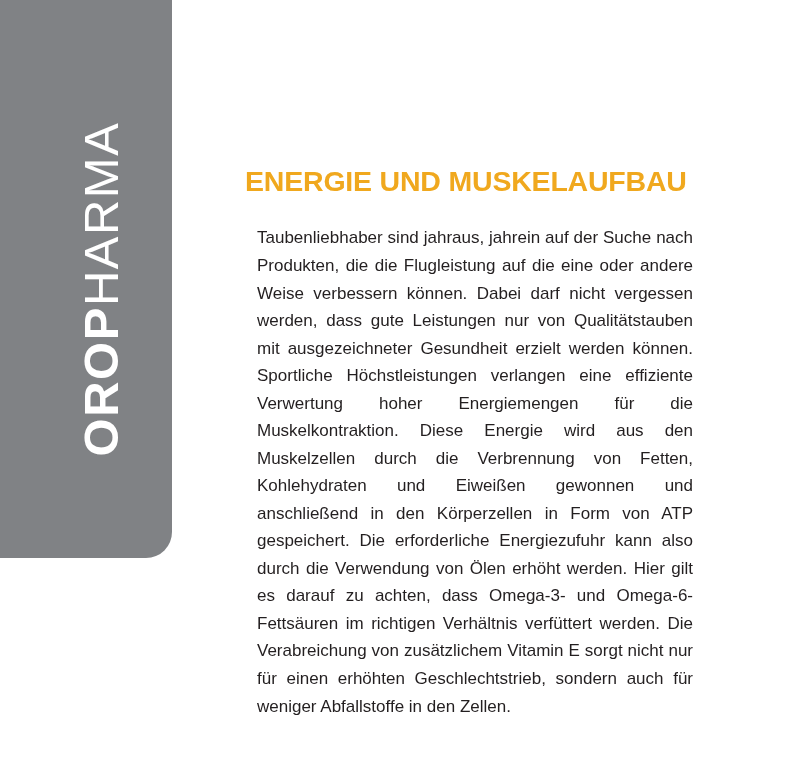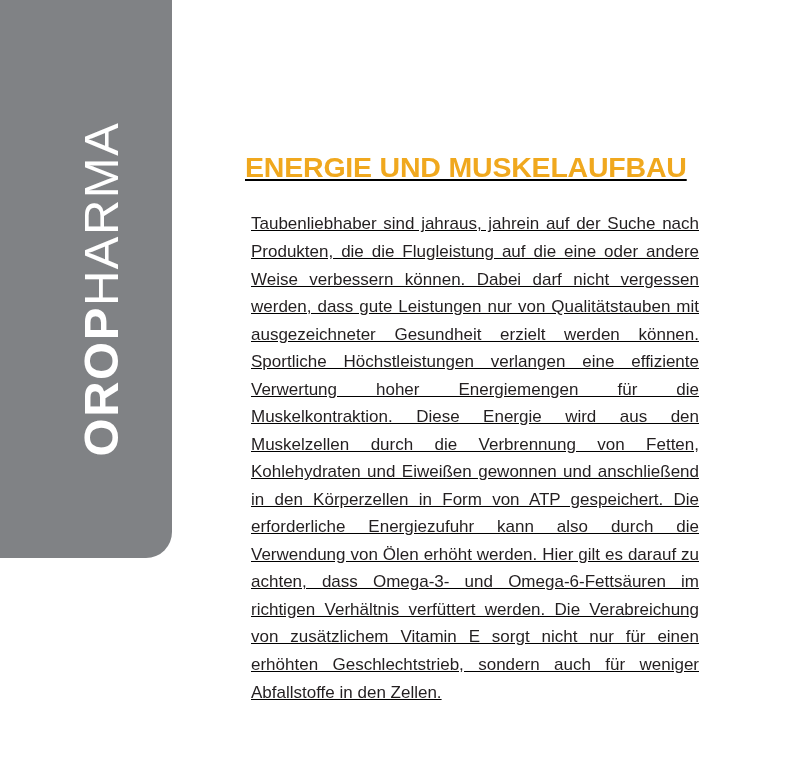--- a/index.html
+++ b/index.html
@@ -61,23 +61,22 @@
     font-weight: bold;
   }
   #brand-wordmark .brand-light {
     font-weight: normal;
   }
 
   
   #content {
     position: absolute;
     left: 245px;
-    top: 150px;
+    top: 164px;
     width: 460px;
-    text-decoration: underline;
   }
 
   #headline {
     color: #f0a81e;
     font-weight: bold;
     font-size: 29px;
     line-height: 1.21;
     letter-spacing: -0.2px;
     margin: 0 0 26px 0;
     font-family: "Liberation Sans", sans-serif;
@@ -91,21 +90,21 @@
   }
 
   #body-text {
     color: #231f20;
     font-size: 17px;
     line-height: 1.62;
     text-align: justify;
     font-family: "Liberation Sans", sans-serif;
   }
   #body-text p {
-    margin: 6px;
+    margin: 12px;
   }
 </style>
 </head>
 <body>
 
 <div id="page">
 
   <div id="brand-band"></div>
 
   <div id="brand-wordmark">

